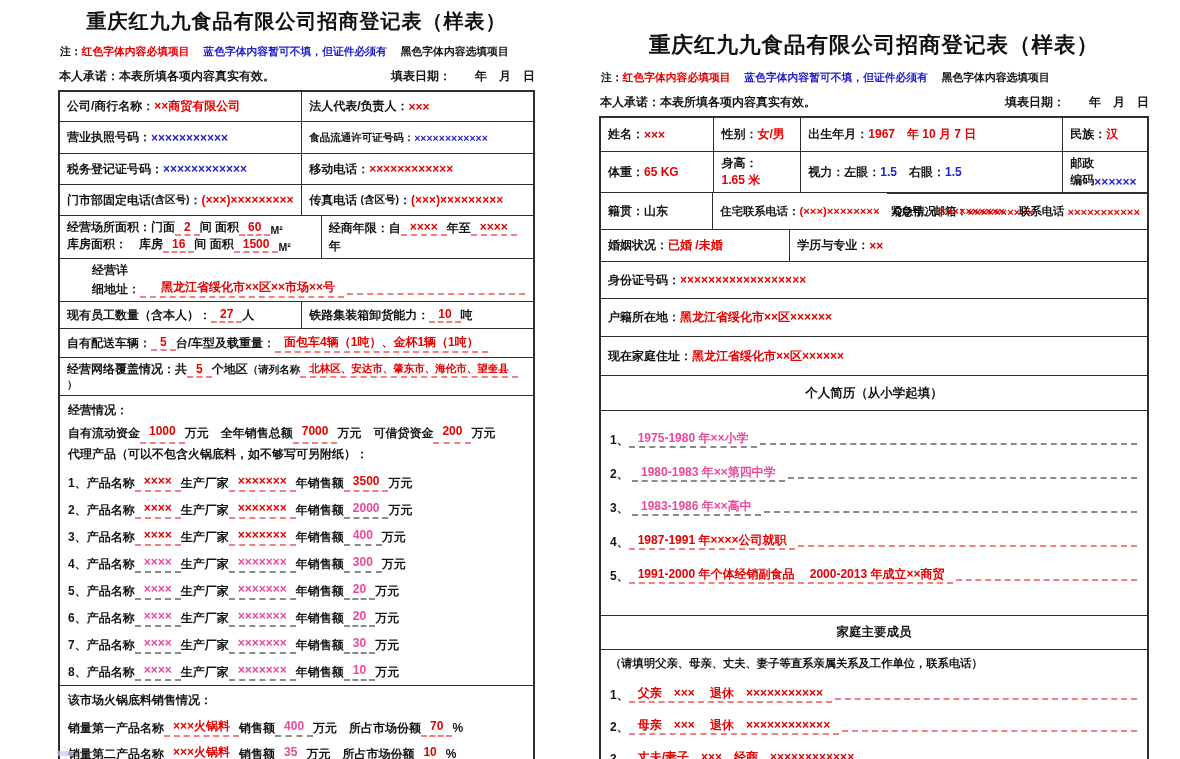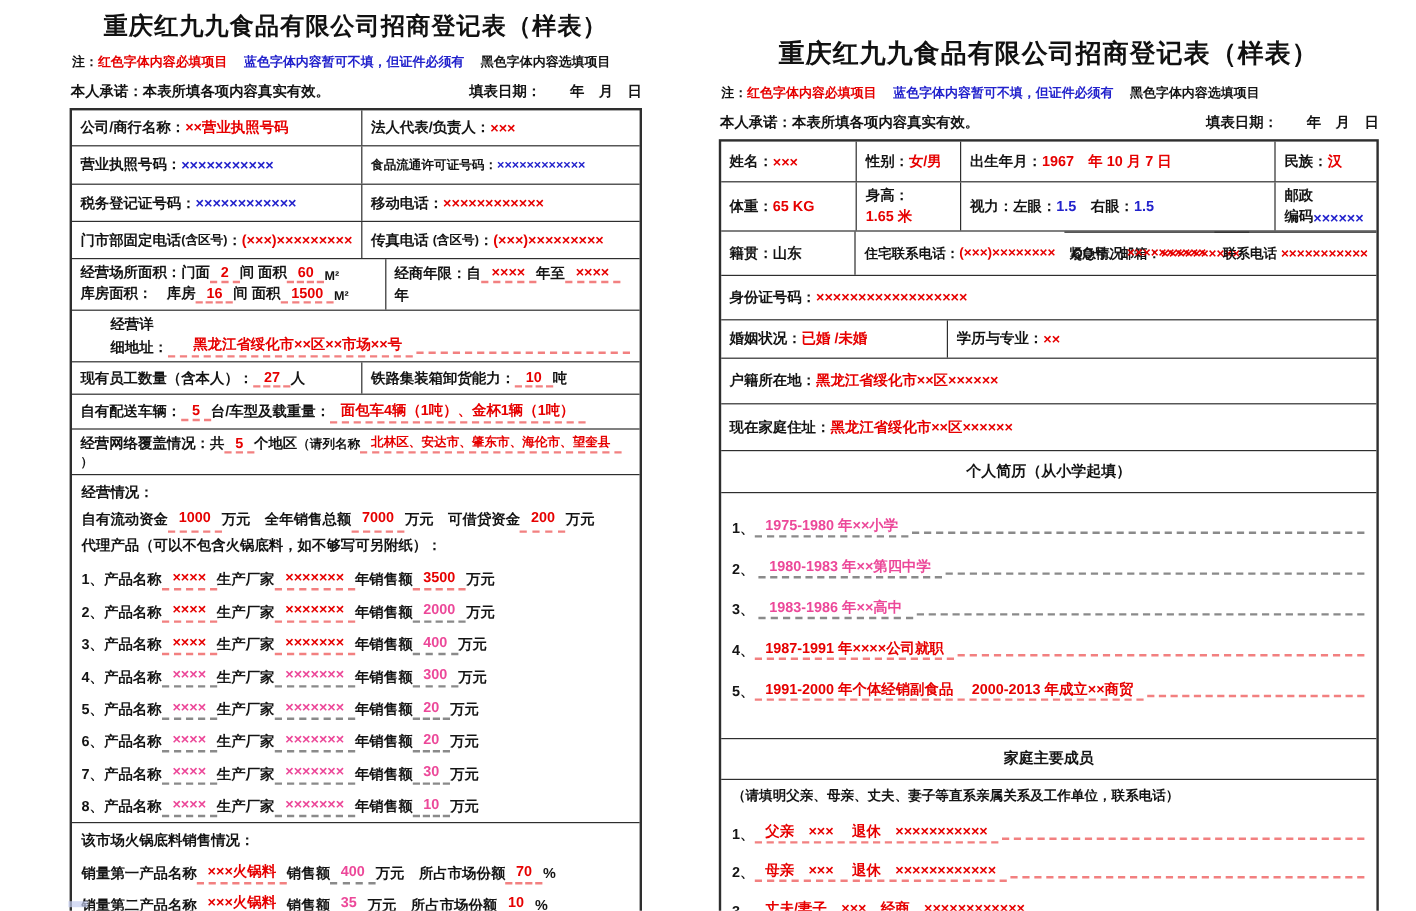--- a/index.html
+++ b/index.html
@@ -67,21 +67,21 @@
       <span class="sg k">黑色字体内容选填项目</span>
     </div>
   <div class="promise">
     <span>本人承诺：本表所填各项内容真实有效。</span>
     <span>填表日期：　　年　月　日</span>
   </div>
   <div class="tbl">
     <div class="trow mh29">
       <div class="cell c51">
           <span class="sg k">公司/商行名称：</span>
-          <span class="sg r">××营业执照号码</span>
+          <span class="sg r">××商贸有限公司</span>
         </div>
       <div class="cell c49">
           <span class="sg k">法人代表/负责人：</span>
           <span class="sg r">×××</span>
         </div>
     </div>
     <div class="trow mh31">
       <div class="cell c51">
           <span class="sg k">营业执照号码：</span>
           <span class="sg b">×××××××××××</span>
@@ -381,34 +381,34 @@
         <div class="sub">
             <span class="sg k">紧急情况 </span>
             <span class="sg r">××××××××××</span>
           </div>
         <div class="sub">
             <span class="sg k">联系电话 </span>
             <span class="sg r">×××××××××××</span>
           </div>
       </div>
     </div>
+    <div class="trow mh31">
+      <div class="cell w35">
+          <span class="sg k">婚姻状况：</span>
+          <span class="sg r">已婚 /未婚</span>
+        </div>
+      <div class="cell w65">
+          <span class="sg k">学历与专业：</span>
+          <span class="sg r">××</span>
+        </div>
+    </div>
     <div class="trow mh36">
       <div class="cell" style="width:100%;">
           <span class="sg k">身份证号码：</span>
           <span class="sg r">××××××××××××××××××</span>
-        </div>
-    </div>
-    <div class="trow mh31">
-      <div class="cell w35">
-          <span class="sg k">婚姻状况：</span>
-          <span class="sg r">已婚 /未婚</span>
-        </div>
-      <div class="cell w65">
-          <span class="sg k">学历与专业：</span>
-          <span class="sg r">××</span>
         </div>
     </div>
     <div class="trow mh37">
       <div class="cell" style="width:100%;">
           <span class="sg k">户籍所在地：</span>
           <span class="sg r">黑龙江省绥化市××区××××××</span>
         </div>
     </div>
     <div class="trow mh38">
       <div class="cell" style="width:100%;">

